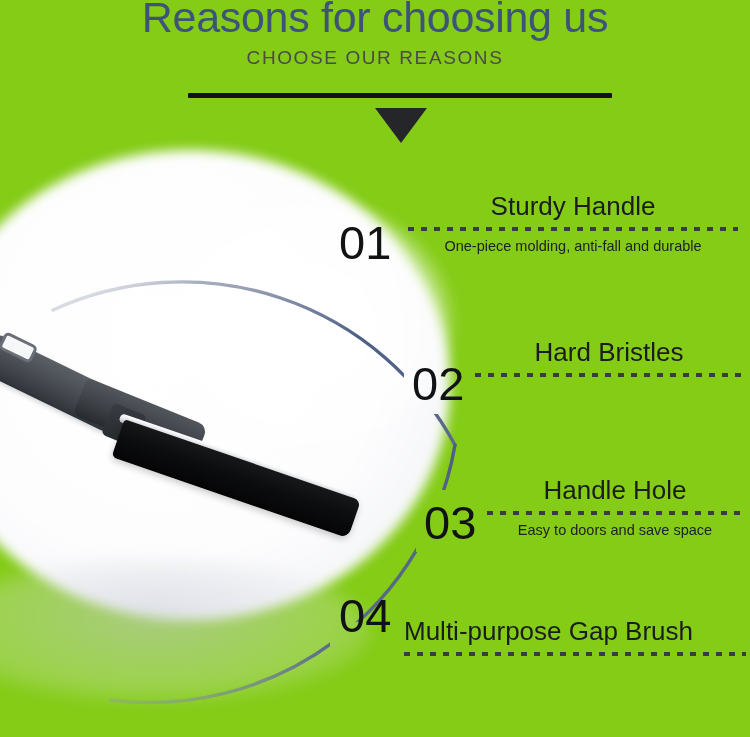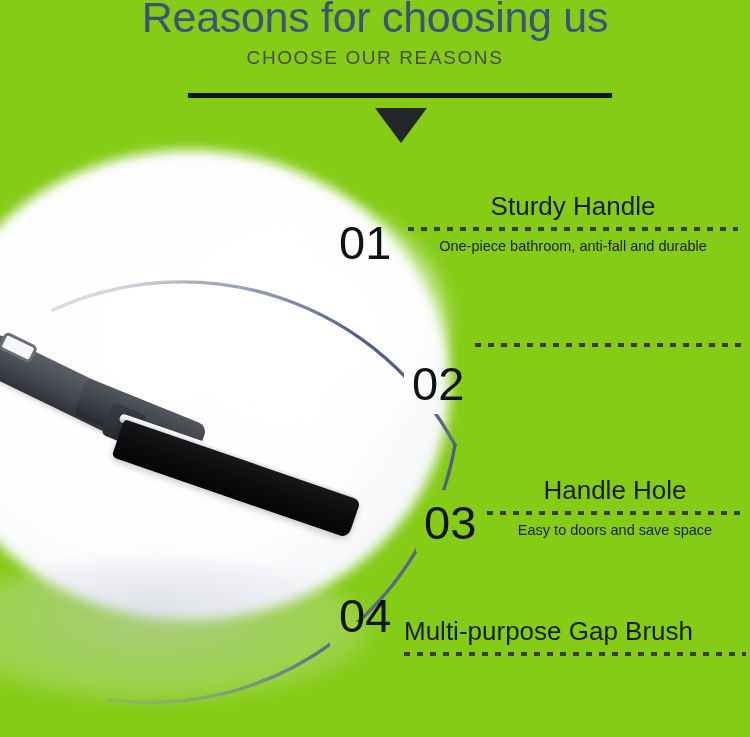--- a/index.html
+++ b/index.html
@@ -188,25 +188,26 @@
     <div class="title">Reasons for choosing us</div>
     <div class="subtitle">CHOOSE OUR REASONS</div>
   </div>
   <div class="rule"></div>
   <div class="tri"></div>
 
   <div class="num" id="num1">01</div>
   <div class="feature ctr" id="feat1">
     <div class="f-title">Sturdy Handle</div>
     <div class="dots"></div>
-    <div class="f-desc">One-piece bathroom, anti-fall and durable</div>
+    <div class="f-desc">One-piece molding, anti-fall and durable</div>
   </div>
 
   <div class="num" id="num2">02</div>
   <div class="feature ctr" id="feat2">
+    <div class="f-title">Hard Bristles</div>
     <div class="dots"></div>
   </div>
 
   <div class="num" id="num3">03</div>
   <div class="feature ctr" id="feat3">
     <div class="f-title">Handle Hole</div>
     <div class="dots"></div>
     <div class="f-desc">Easy to doors and save space</div>
   </div>
 

